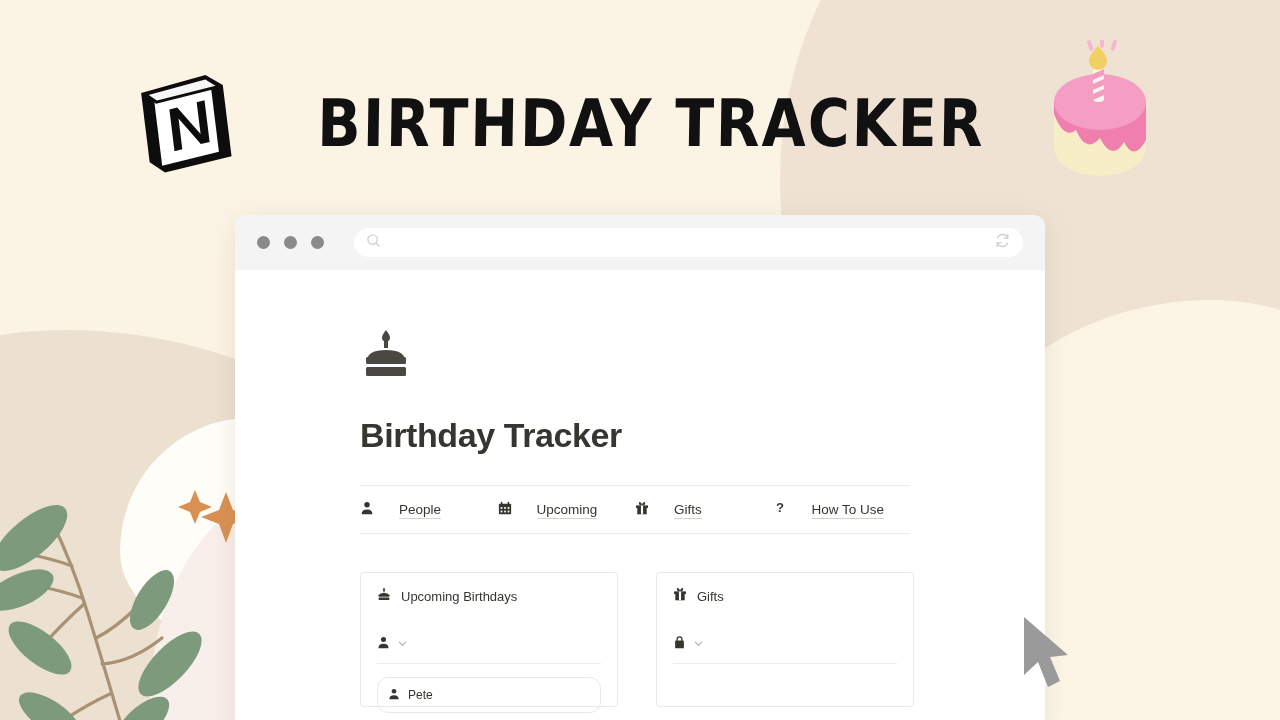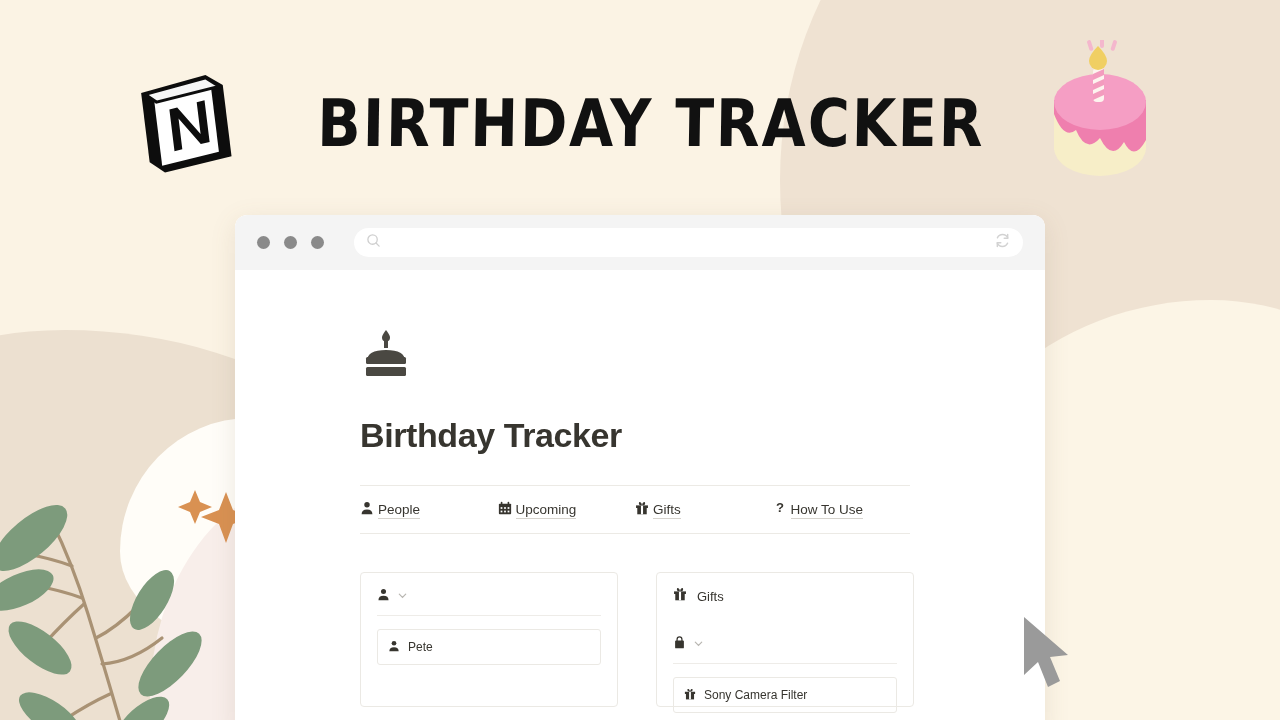--- a/index.html
+++ b/index.html
@@ -126,21 +126,21 @@
   }
   .divider { width:550px; height:1px; background:#eceae5; }
 
   .tabs {
     display:flex;
     width:550px;
     padding:15px 0 14px 0;
     border-bottom:1px solid #eceae5;
   }
   .tab {
-    display:flex; align-items:center; gap:4px;
+    display:flex; align-items:center; gap:25px;
     width:138px;
     cursor:pointer;
   }
   .tab-label {
     font-size:13.5px;
     color:#37352f;
     border-bottom:1px solid #d6d3cd;
     padding-bottom:1px;
   }
 
@@ -153,21 +153,21 @@
     background:#fff;
     padding:14px 16px 0 16px;
     height:135px;
   }
   .card-head { display:flex; align-items:center; gap:10px; margin-bottom:30px; }
   .card-title { font-size:13px; color:#37352f; }
   .card-filter { display:flex; align-items:center; gap:7px; padding-bottom:10px; border-bottom:1px solid #eeece8; }
   .card-item {
     margin-top:13px;
     border:1px solid #ebe9e4;
-    border-radius:3px;
+    border-radius:11px;
     padding:8px 10px;
     display:flex; align-items:center; gap:8px;
   }
   .card-item-label { font-size:12px; color:#37352f; }
 
   
   .cursor { position:absolute; left:1018px; top:613px; width:58px; height:80px; }
 </style>
 </head>
 <body>
@@ -342,20 +342,32 @@
           </svg>
         </span>
         <span class="tab-label">How To Use</span>
       </div>
 
     </div>
 
     <div class="cards">
 
       <div class="card">
+        <div class="card-head">
+          <span>
+            <svg width="14" height="14" viewBox="0 0 52 52">
+              <path d="M26 2 q4 5 4 7.5 a4 4 0 0 1 -8 0 Q22 7 26 2 z" fill="#37352f"></path>
+              <rect x="24" y="11" width="4" height="9" fill="#37352f"></rect>
+              <path d="M7 33 q0 -11 19 -11 q19 0 19 11 z" fill="#37352f"></path>
+              <rect x="6" y="29" width="40" height="7" rx="1.5" fill="#37352f"></rect>
+              <rect x="6" y="39" width="40" height="9" rx="1.5" fill="#37352f"></rect>
+            </svg>
+          </span>
+          <span class="card-title">Upcoming Birthdays</span>
+        </div>
         <div class="card-filter">
           <span>
             <svg width="13" height="13" viewBox="0 0 16 16">
                 <circle cx="8" cy="4.3" r="3.1" fill="#37352f"></circle>
                 <path d="M1.8 15 q0 -5.4 6.2 -5.4 q6.2 0 6.2 5.4 z" fill="#37352f"></path>
               </svg>
           </span>
           <span>
             <svg width="11" height="11" viewBox="0 0 12 12">
                 <path d="M2.5 4.5 L6 8 L9.5 4.5" fill="none" stroke="#b8b6b1" stroke-width="1.3" stroke-linecap="round"></path>
@@ -392,32 +404,20 @@
               <path d="M5 6 V4.2 a3 3 0 0 1 6 0 V6" fill="none" stroke="#37352f" stroke-width="1.5"></path>
               <rect x="2.6" y="5.6" width="10.8" height="9.6" rx="1.2" fill="#37352f"></rect>
             </svg>
           </span>
           <span>
             <svg width="11" height="11" viewBox="0 0 12 12">
                 <path d="M2.5 4.5 L6 8 L9.5 4.5" fill="none" stroke="#b8b6b1" stroke-width="1.3" stroke-linecap="round"></path>
               </svg>
           </span>
         </div>
-        <div class="card-item">
-          <span>
-            <svg width="12" height="12" viewBox="0 0 16 16">
-              <rect x="1.2" y="5" width="13.6" height="3" fill="#37352f"></rect>
-              <rect x="2.6" y="8" width="10.8" height="7.2" fill="#37352f"></rect>
-              <rect x="6.8" y="5" width="2.4" height="10.2" fill="#fff"></rect>
-              <path d="M8 5 Q4.4 5 4.4 2.8 Q4.4 0.8 6.2 1.4 Q7.6 2 8 5 Z" fill="#37352f"></path>
-              <path d="M8 5 Q11.6 5 11.6 2.8 Q11.6 0.8 9.8 1.4 Q8.4 2 8 5 Z" fill="#37352f"></path>
-            </svg>
-          </span>
-          <span class="card-item-label">Sony Camera Filter</span>
-        </div>
       </div>
 
     </div>
   </div>
 </div>
 
 <div class="cursor">
   <svg viewBox="0 0 58 80" width="58" height="80">
     <path d="M6 4 L6 62 L20 49 L30 74 L42 68 L32 44 L50 42 Z" fill="#9a9a9a"></path>
   </svg>

